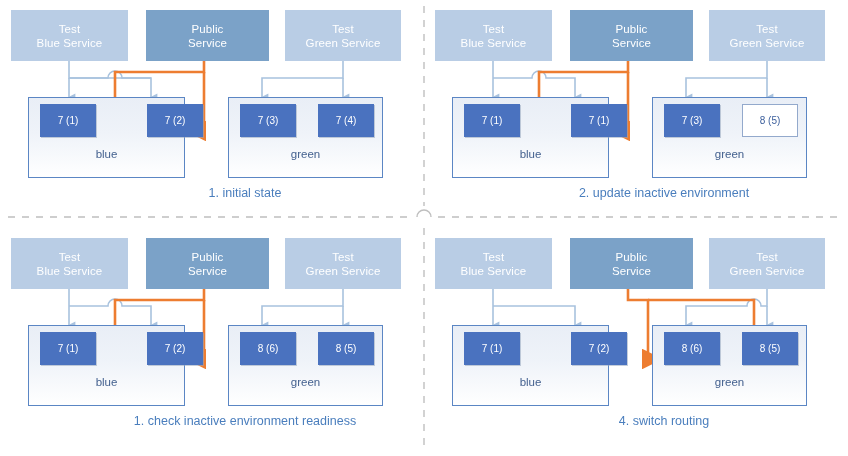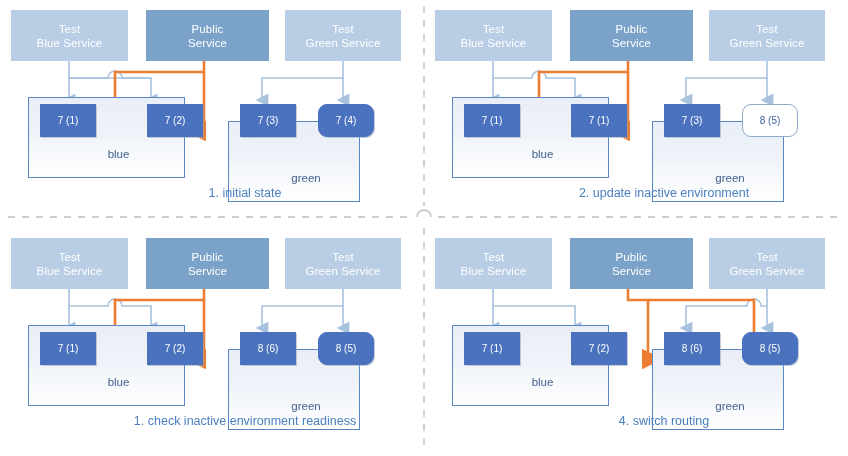--- a/index.html
+++ b/index.html
@@ -58,26 +58,26 @@
   
   .env {
     position: absolute;
     box-sizing: border-box;
     top: 97px;
     height: 81px;
     border: 1px solid #5b86c4;
     background: linear-gradient(to bottom, #e9eef6 0%, #eff3f9 45%, #ffffff 100%);
   }
   .env-blue  { left: 28px;  width: 157px; }
-  .env-green { left: 228px; width: 132px; margin-top: 24px; }
+  .env-green { left: 228px; width: 155px; }
 
   .env-label {
     position: absolute;
     bottom: 17px;
-    left: 12px;
+    left: 0;
     width: 100%;
     text-align: center;
     font-size: 11.5px;
     color: #44618f;
   }
 
   
   .pod {
     position: absolute;
     box-sizing: border-box;
@@ -96,21 +96,21 @@
     box-shadow: 1px 1px 0 rgba(150,165,190,.55);
   }
   .pod.outline {
     background: #ffffff;
     color: #3c5f9c;
     border: 1px solid #93a9cc;
   }
   .pod-b1 { left: 40px;  }
   .pod-b2 { left: 123px; margin-left: 24px; }
   .pod-g1 { left: 240px; }
-  .pod-g2 { left: 318px; border-radius: 9px; }
+  .pod-g2 { left: 318px; }
 
   
   .caption {
     position: absolute;
     top: 186px;
     left: 0;
     width: 424px;
     text-align: center;
     font-size: 12.5px;
     color: #4a7ebd;

